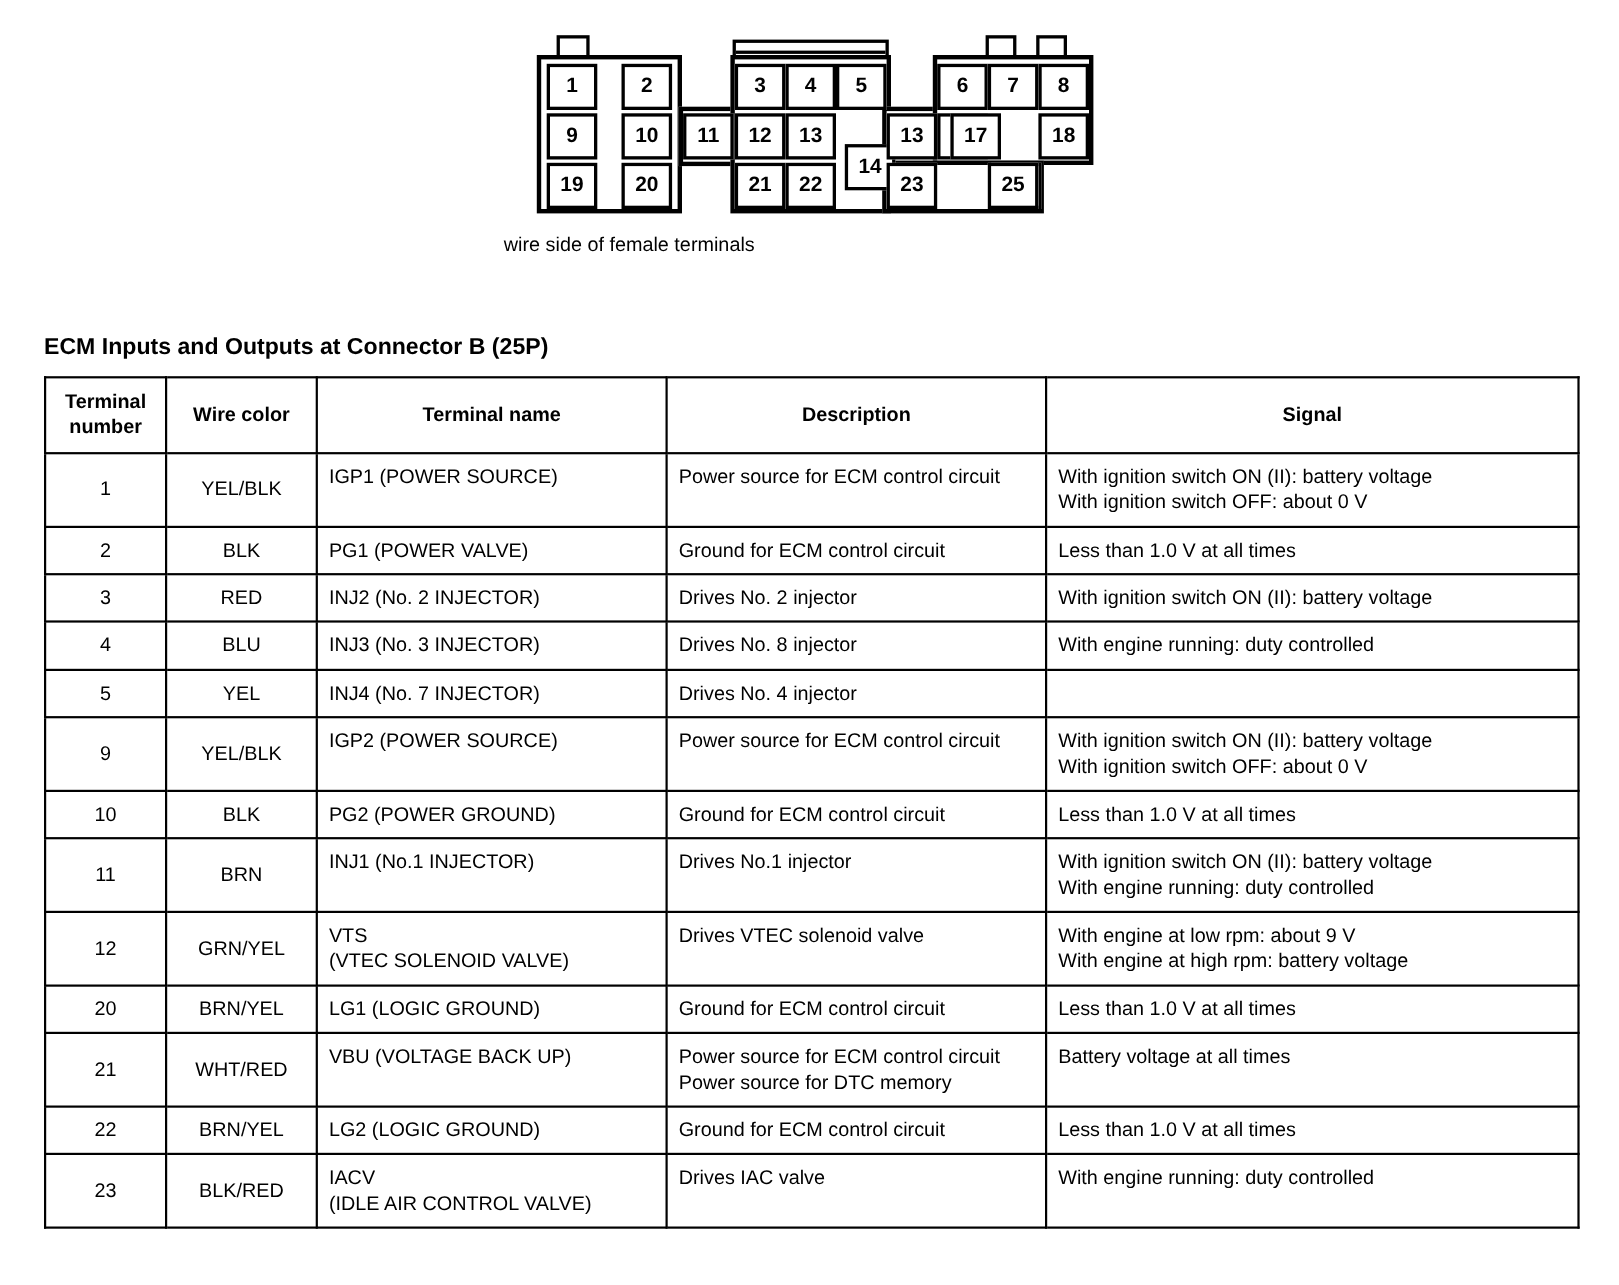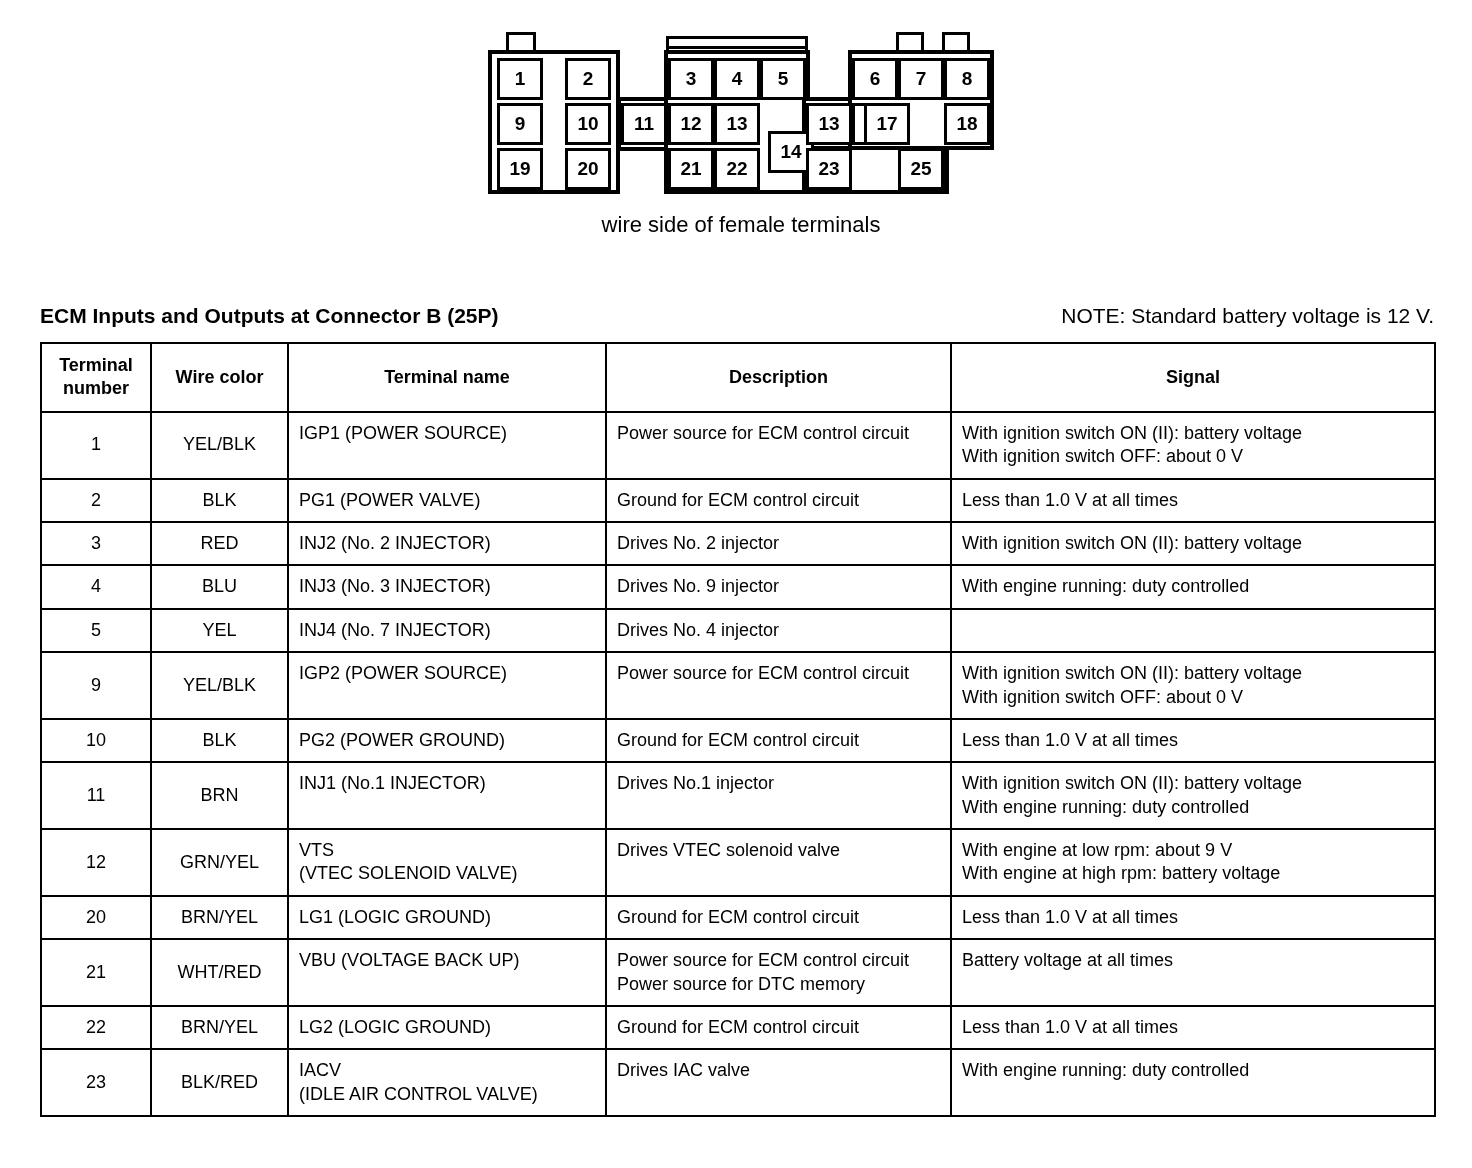--- a/index.html
+++ b/index.html
@@ -13,21 +13,21 @@
   .tab { position: absolute; border: 3px solid #000; background: #fff; }
   .top-rail { position: absolute; border: 3px solid #000; background: #fff; }
   .top-rail-line { position: absolute; left: 0; right: 0; top: 7px; border-top: 3px solid #000; }
   .pins-layer { position: absolute; left: 0; top: 0; }
   .pin {
     position: absolute; width: 46px; height: 42px;
     border: 3px solid #000; background: #fff;
     display: flex; align-items: center; justify-content: center;
     font-weight: bold; font-size: 19px;
   }
-  .caption { position: absolute; left: 458px; top: 212px; width: 566px; text-align: center; font-size: 22px; }
+  .caption { position: absolute; left: 458px; top: 212px; width: 566px; text-align: left; font-size: 18px; }
 
   
   .heading-row { display: flex; justify-content: space-between; align-items: baseline; margin: 8px 38px 14px 40px; }
   .title { font-weight: bold; font-size: 21px; margin-top: 44px; }
   .note { font-size: 21px; }
 
   
   table.terms { border-collapse: collapse; table-layout: fixed; width: 1394px; margin-left: 40px; font-size: 18px; }
   table.terms th, table.terms td {
     border: 2px solid #000;
@@ -87,21 +87,20 @@
         <div class="pin" style="left: 806px; top: 148px;">23</div>
         <div class="pin" style="left: 901px; top: 148px;">24</div>
         <div class="pin" style="left: 898px; top: 148px;">25</div>
       </div>
 
     <div class="caption">wire side of female terminals</div>
   </div>
 
   <div class="heading-row">
     <div class="title">ECM Inputs and Outputs at Connector B (25P)</div>
-    <div class="note">NOTE: Standard battery voltage is 12 V.</div>
   </div>
 
   <table class="terms">
     <colgroup>
       <col style="width:110px">
         <col style="width:137px">
         <col style="width:318px">
         <col style="width:345px">
         <col style="width:484px">
     </colgroup>
@@ -135,21 +134,21 @@
           <td class="c-num">3</td>
           <td class="c-color">RED</td>
           <td class="c-name">INJ2 (No. 2 INJECTOR)</td>
           <td class="c-desc">Drives No. 2 injector</td>
           <td class="c-signal">With ignition switch ON (II): battery voltage</td>
         </tr>
         <tr>
           <td class="c-num">4</td>
           <td class="c-color">BLU</td>
           <td class="c-name">INJ3 (No. 3 INJECTOR)</td>
-          <td class="c-desc">Drives No. 9 injector</td>
+          <td class="c-desc">Drives No. 8 injector</td>
           <td class="c-signal">With engine running: duty controlled</td>
         </tr>
         <tr>
           <td class="c-num">5</td>
           <td class="c-color">YEL</td>
           <td class="c-name">INJ4 (No. 7 INJECTOR)</td>
           <td class="c-desc">Drives No. 4 injector</td>
           <td class="c-signal"></td>
         </tr>
         <tr>

